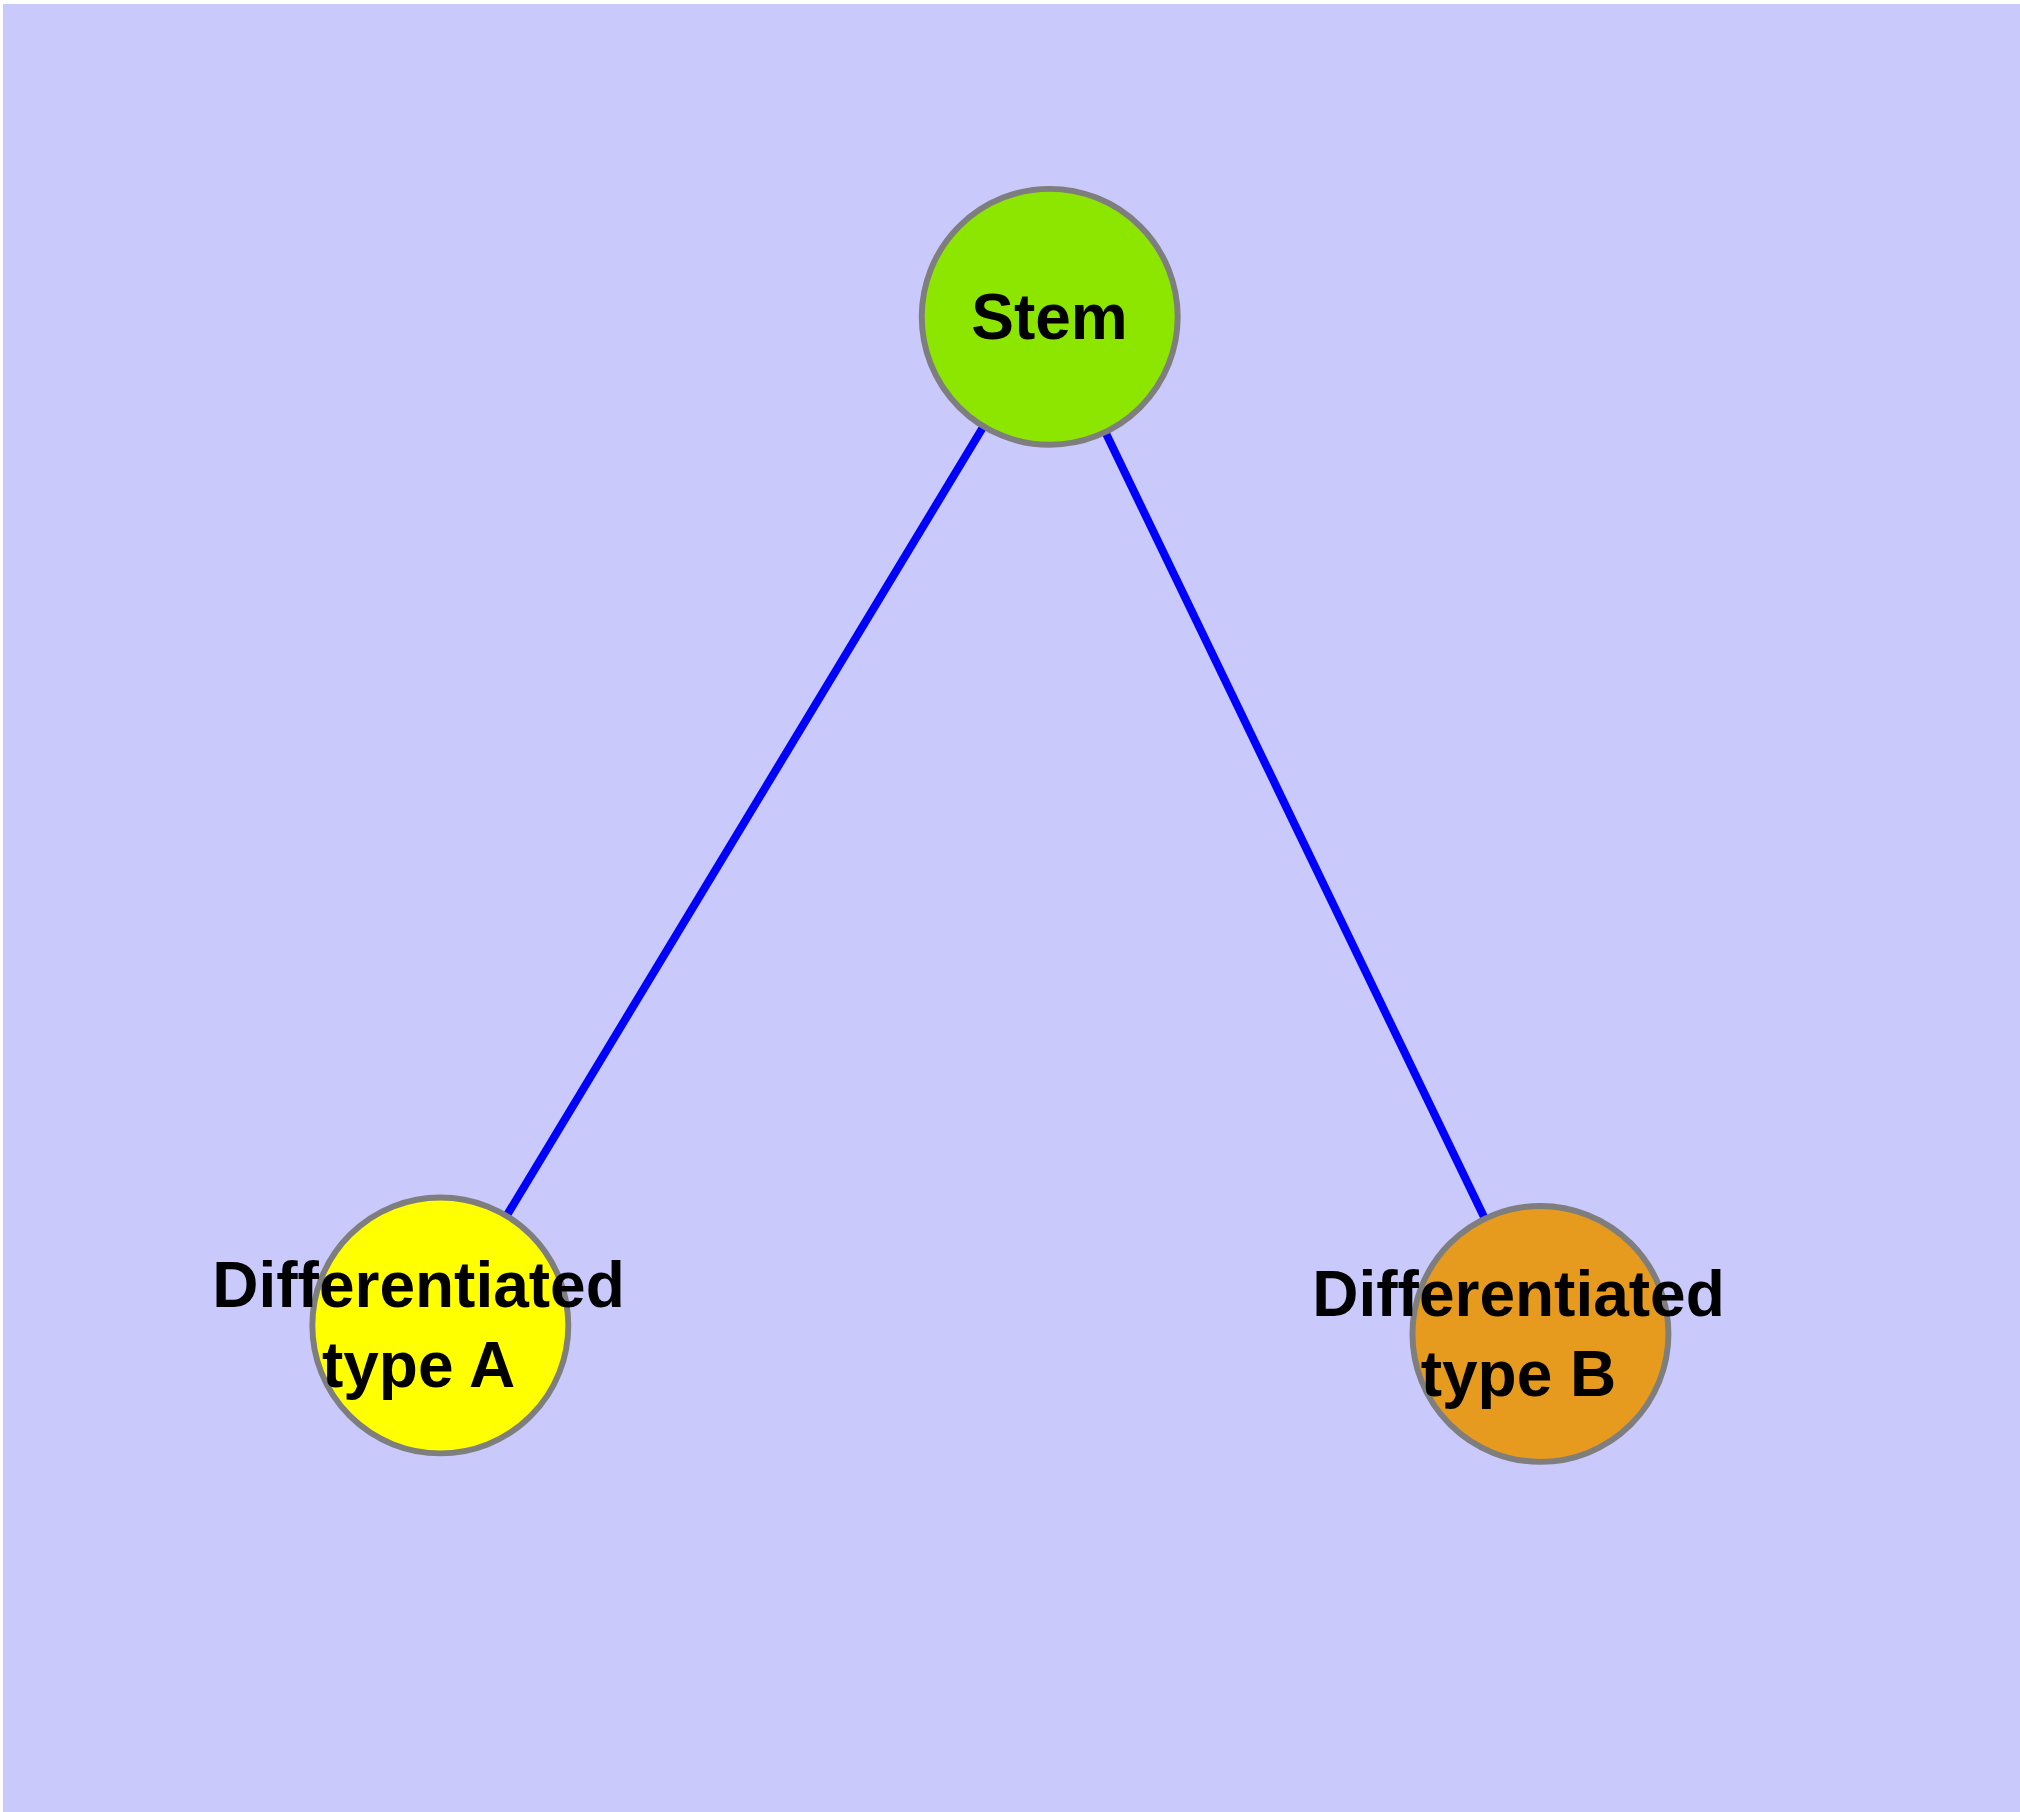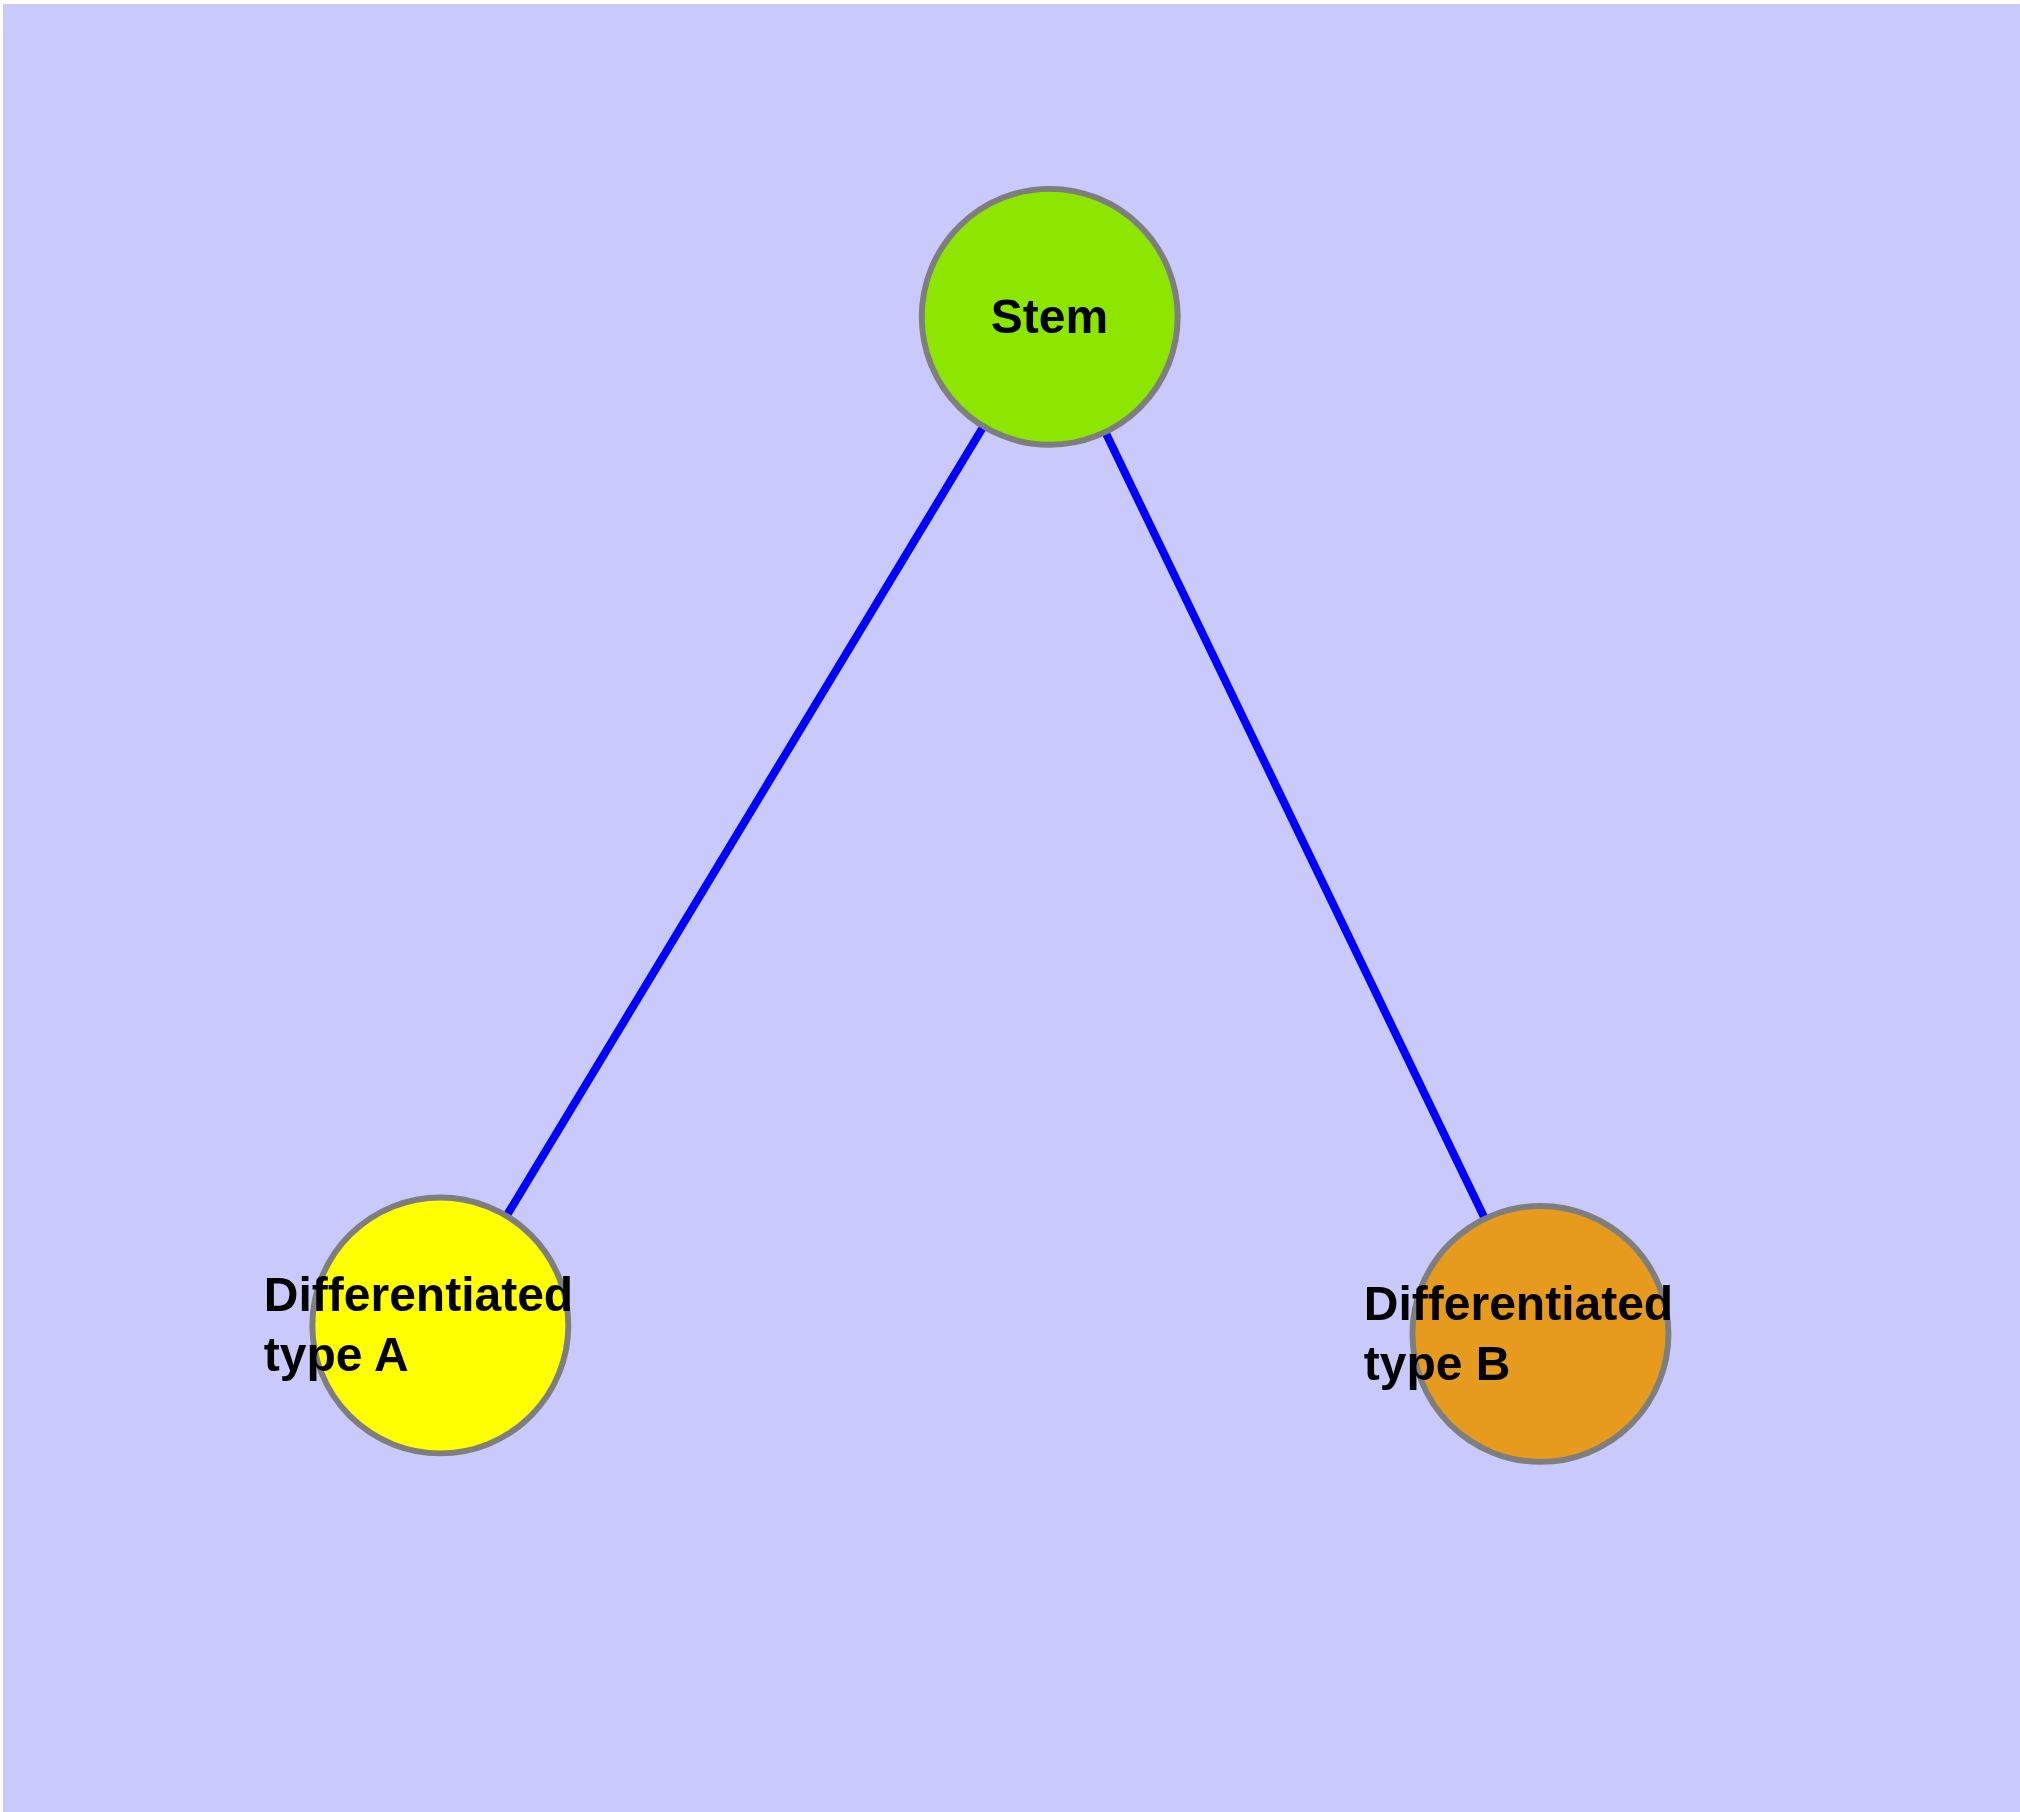--- a/index.html
+++ b/index.html
@@ -27,24 +27,24 @@
   .canvas svg {
     position: absolute;
     left: 0;
     top: 0;
     display: block;
   }
   .node-label {
     position: absolute;
     transform: translate(calc(-50% + var(--dx, 0px)), -50%);
     white-space: pre-line;
-    text-align: left;
+    text-align: center;
     color: #000000;
     font-weight: bold;
-    font-size: 48px;
+    font-size: 64px;
     line-height: 1.25;
     letter-spacing: 0px;
     pointer-events: none;
   }
 </style>
 </head>
 <body>
 
 <div class="stage">
   <div class="canvas" style="background: rgb(201, 201, 251);">

